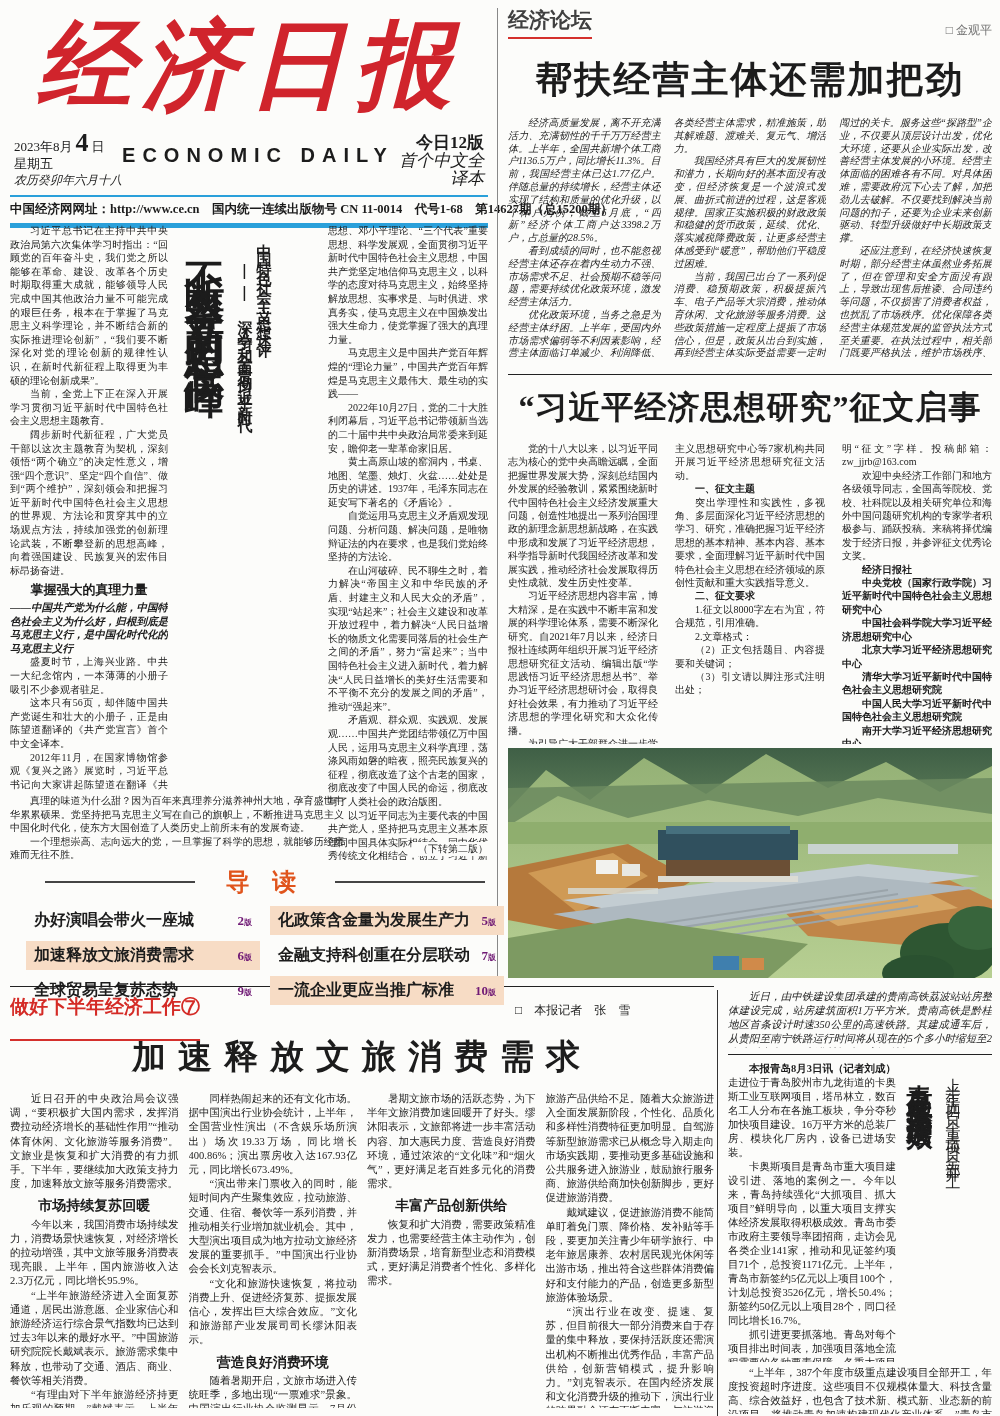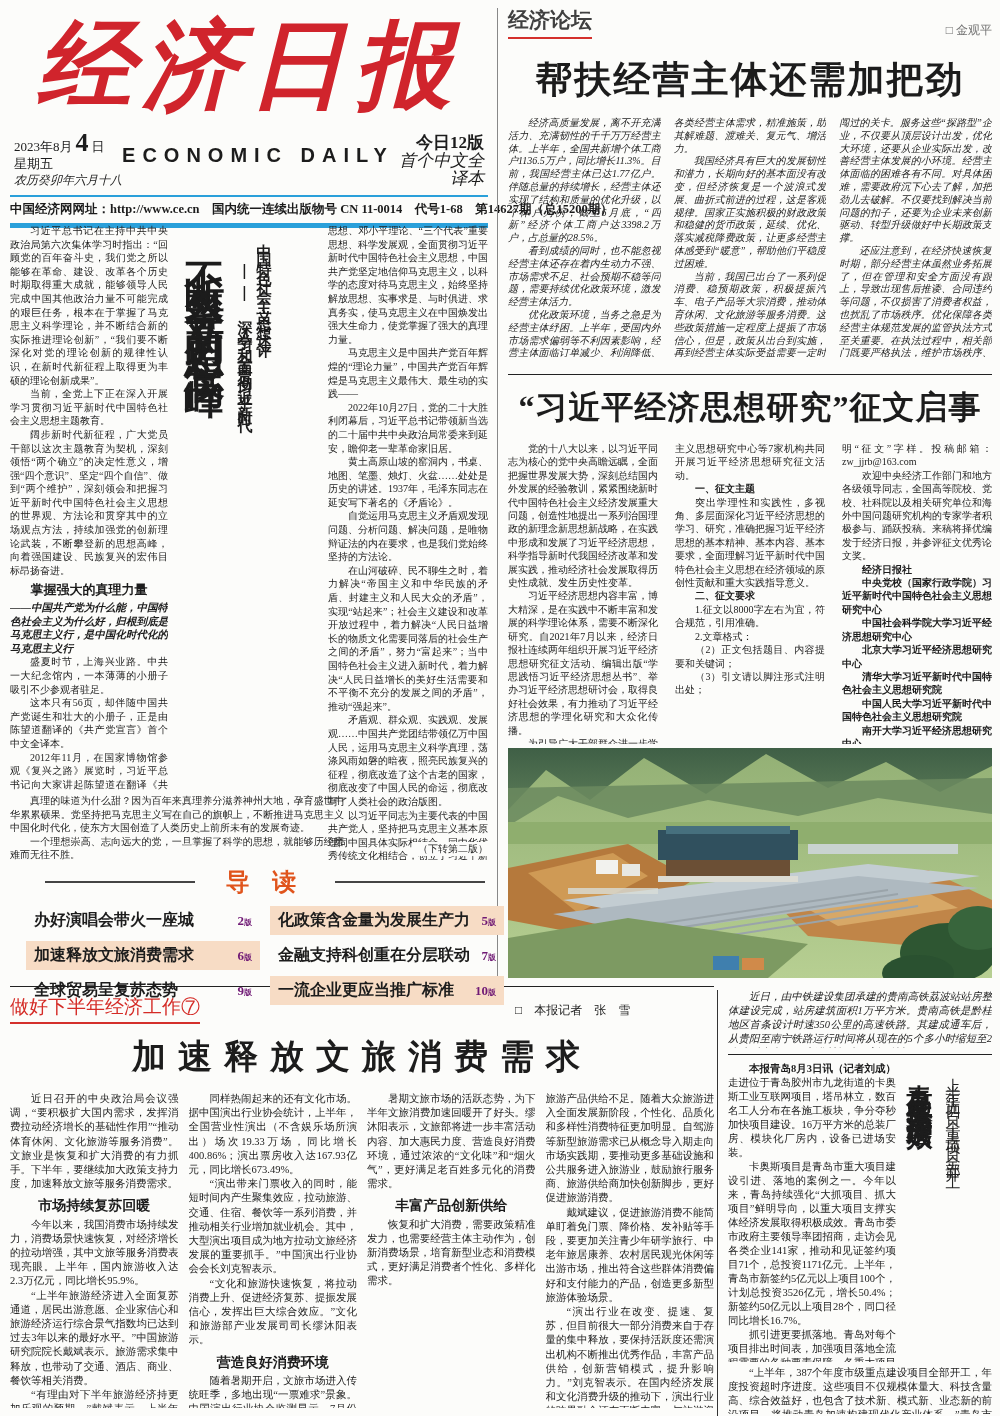--- a/index.html
+++ b/index.html
@@ -105,22 +105,22 @@
   .dd-page{color:#701a75;font-weight:bold;font-size:13px;}
   .dd-page .ban{font-size:8px;}
 
   
   #hr-b-left{left:10px;top:986px;width:704px;border-top:1.5px solid #222;height:0;}
 
   
   #tourism{left:10px;top:994px;width:704px;height:422px;overflow:hidden;}
   .t-head{position:relative;height:30px;}
   .t-kicker{position:absolute;left:0;top:0;font-family:"Liberation Sans",sans-serif;
-            font-size:19px;font-weight:normal;color:#d42b26;border-bottom:2px solid #d4302c;
-            padding-bottom:2px;}
+            font-size:19px;font-weight:bold;color:#d42b26;border-bottom:2px solid #d4302c;
+            padding-bottom:19px;}
   .t-byline{position:absolute;left:505px;top:8px;font-size:12px;}
   .t-headline{font-family:"Liberation Sans",sans-serif;font-size:34px;font-weight:900;
               text-align:center;letter-spacing:12px;margin:10px 0 12px 0;white-space:nowrap;}
   .t-cols{display:flex;gap:10px;height:316px;overflow:hidden;}
   .t-col{flex:1;font-size:10.5px;line-height:14.2px;overflow:hidden;}
   .t-sub{font-family:"Liberation Sans",sans-serif;font-weight:bold;font-size:14px;
          text-align:center;margin:7px 0 5px 0;}
 </style>
 </head>
 <body>

